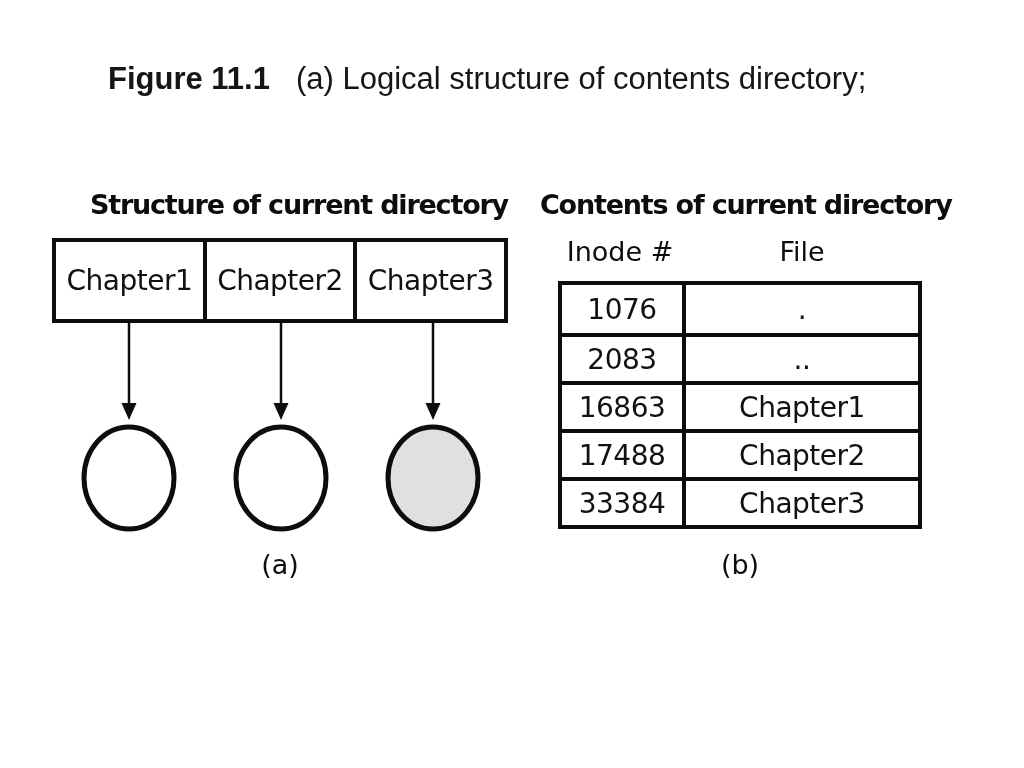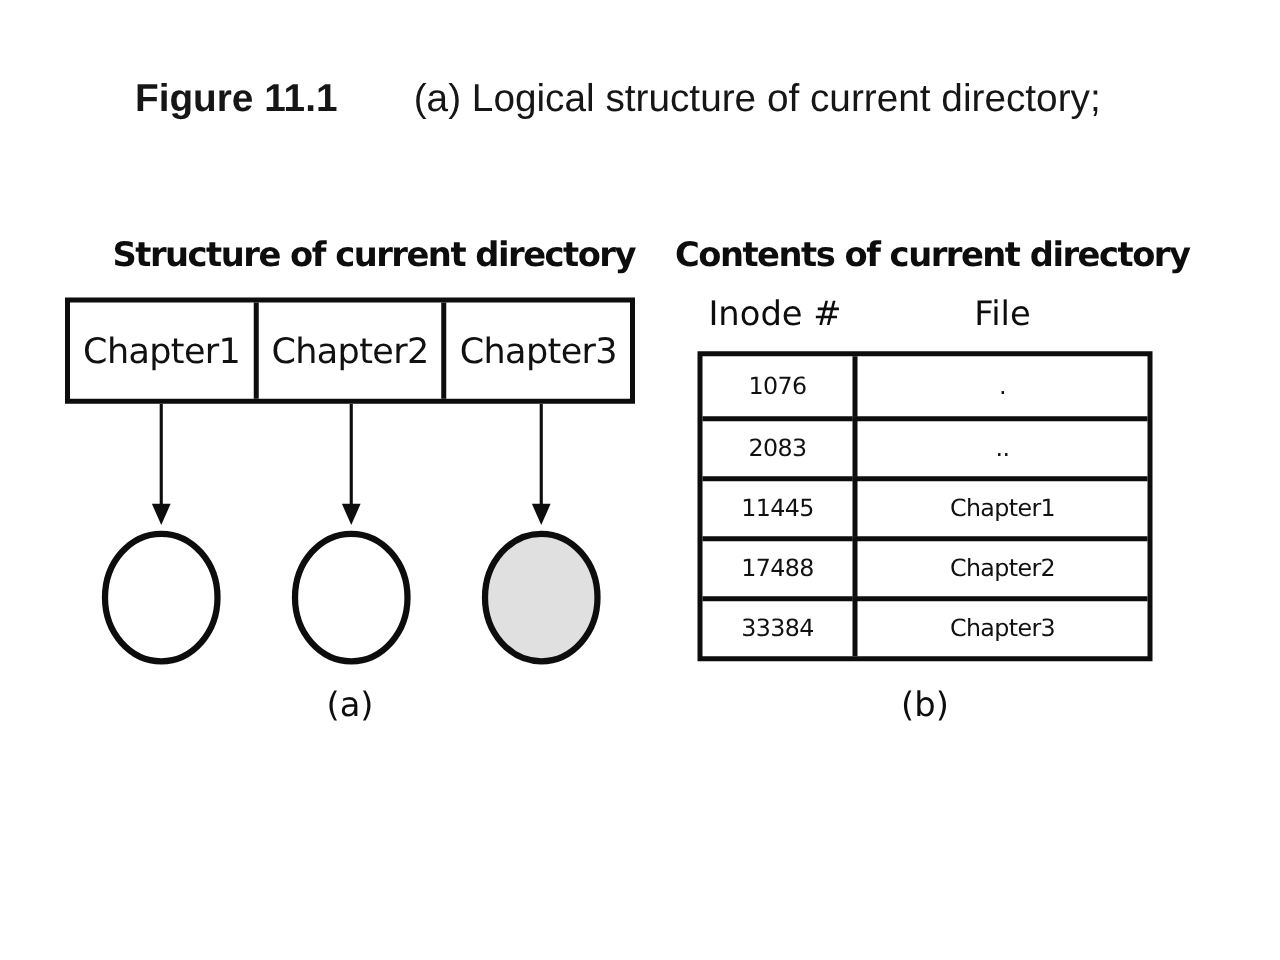--- a/index.html
+++ b/index.html
@@ -28,21 +28,20 @@
     position: absolute;
     left: 108px;
     top: 58px;
     display: flex;
     align-items: flex-start;
     font-family: "Liberation Sans", sans-serif;
     font-size: 31px;
     line-height: 41px;
     color: #161616;
     white-space: nowrap;
-    gap: 35px;
   }
   .figure-label {
     font-weight: bold;
     margin-right: 26px;
   }
 
   
   .panel-heading {
     position: absolute;
     top: 189px;
@@ -119,37 +118,37 @@
     border: 4px solid #0d0d0d;
     display: grid;
     grid-template-columns: 120px 1fr;
     grid-template-rows: repeat(5, 1fr);
     background: #ffffff;
   }
   .inode-table .cell {
     display: flex;
     align-items: center;
     justify-content: center;
-    font-size: 19px;
+    font-size: 28px;
     letter-spacing: -0.5px;
     border-top: 4px solid #0d0d0d;
     overflow: hidden;
   }
   .inode-table .cell:nth-child(-n+2) { border-top: none; }
   .inode-table .cell.file-cell { border-left: 4px solid #0d0d0d; }
 </style>
 </head>
 <body>
 
 <div class="slide">
 
   <div class="figure-title">
     <span class="figure-label">Figure 11.1</span>
     <span class="figure-title-lines">
-      <span>(a) Logical structure of current directory;</span><br>
+      <span>(a) Logical structure of contents directory;</span><br>
     </span>
   </div>
 
   <div class="panel-heading a-heading">Structure of current directory</div>
 
   <div class="box-row">
     <div class="box-cell">Chapter1</div>
     <div class="box-cell">Chapter2</div>
     <div class="box-cell">Chapter3</div>
   </div>
@@ -183,21 +182,21 @@
   <div class="col-head col-head-file">File</div>
   <div class="col-head col-head-inode">Inode #</div>
 
   <div class="inode-table">
     <div class="cell inode-cell">1076</div>
     <div class="cell file-cell">.</div>
 
     <div class="cell inode-cell">2083</div>
     <div class="cell file-cell">..</div>
 
-    <div class="cell inode-cell">11445</div>
+    <div class="cell inode-cell">16863</div>
     <div class="cell file-cell">Chapter1</div>
 
     <div class="cell inode-cell">17488</div>
     <div class="cell file-cell">Chapter2</div>
 
     <div class="cell inode-cell">33384</div>
     <div class="cell file-cell">Chapter3</div>
   </div>
 
   <div class="caption b-caption">(b)</div>

